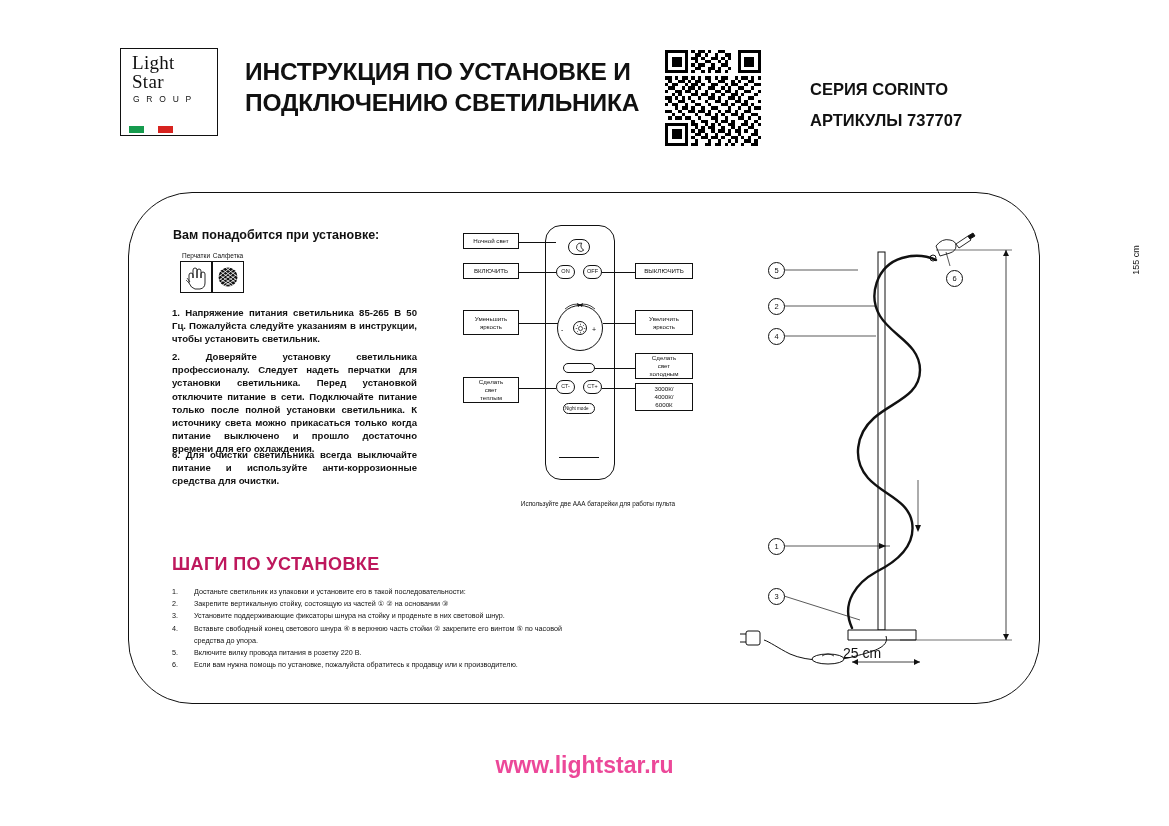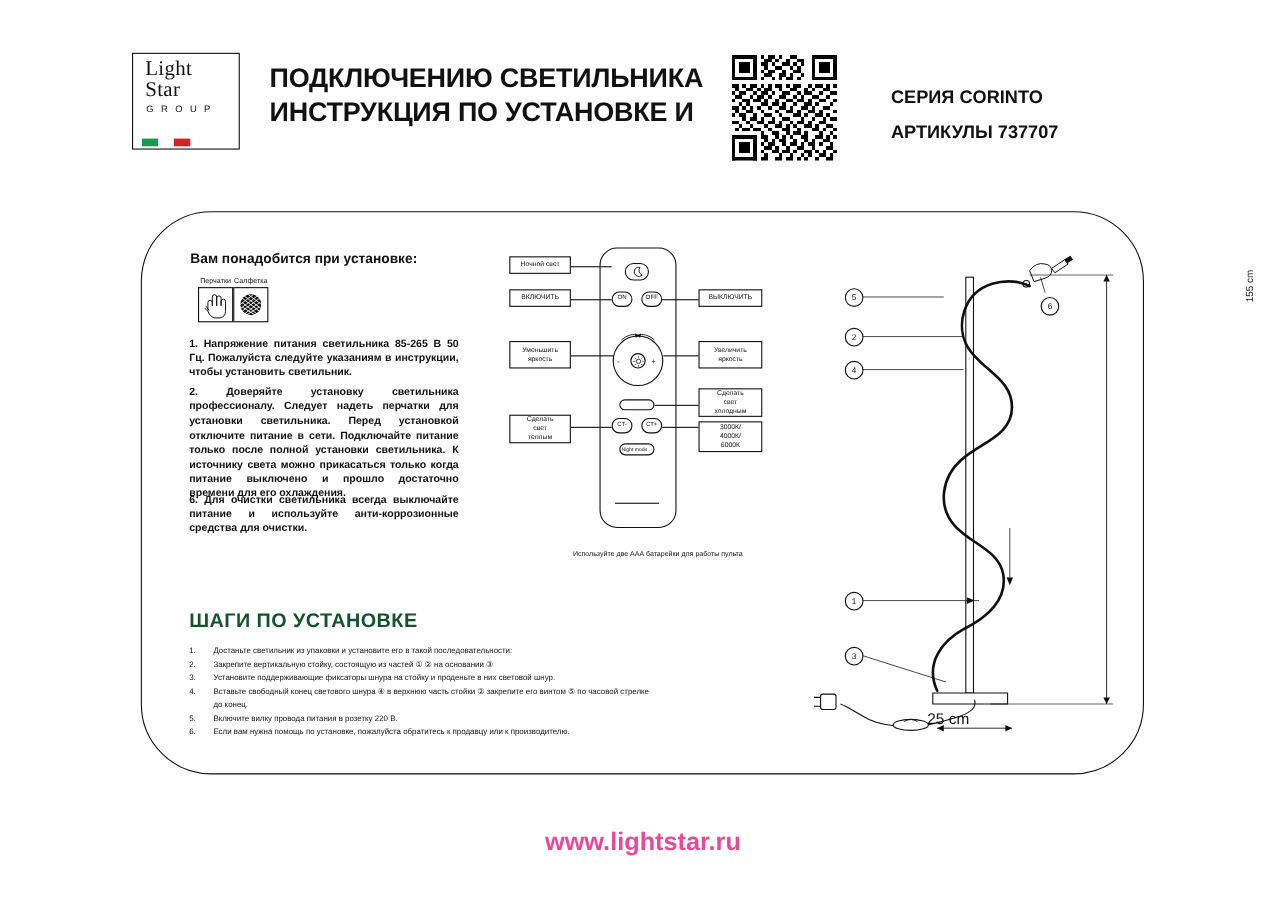--- a/index.html
+++ b/index.html
@@ -164,21 +164,21 @@
   .p2 { top: 350px; }
   .p3 { top: 448px; }
 
   .steps-title {
     position: absolute;
     left: 172px;
     top: 554px;
     font-size: 18px;
     font-weight: bold;
     letter-spacing: .4px;
-    color: #14532d;
+    color: #be185d;
   }
   .steps {
     position: absolute;
     left: 172px;
     top: 586px;
     width: 420px;
     font-size: 7.2px;
     line-height: 12.2px;
     color: #111;
   }
@@ -328,22 +328,22 @@
         <div class="logo-group">G R O U P</div>
       </div>
       <div class="logo-flag">
         <i class="flag-g"></i>
           <i class="flag-w"></i>
           <i class="flag-r"></i>
       </div>
     </div>
 
     <div class="title">
+      <div>ИНСТРУКЦИЯ ПО УСТАНОВКЕ И</div>
       <div>ПОДКЛЮЧЕНИЮ СВЕТИЛЬНИКА</div>
-      <div>ИНСТРУКЦИЯ ПО УСТАНОВКЕ И</div>
     </div>
 
     <div class="qr">
       <svg width="96" height="96" viewBox="0 0 29 29" shape-rendering="crispEdges">
         <rect width="29" height="29" fill="#fff"></rect>
         <g fill="#000">
           <rect x="0" y="0" width="7" height="1"></rect>
             <rect x="0" y="6" width="7" height="1"></rect>
           <rect x="0" y="0" width="1" height="7"></rect>
             <rect x="6" y="0" width="1" height="7"></rect>
@@ -619,21 +619,21 @@
     <div class="step-row">
       <span class="step-num">2.</span>
       <span class="step-txt">Закрепите вертикальную стойку, состоящую из частей ①  ②   на основании ③</span>
     </div>
     <div class="step-row">
       <span class="step-num">3.</span>
       <span class="step-txt">Установите поддерживающие фиксаторы шнура на стойку и проденьте в них световой шнур.</span>
     </div>
     <div class="step-row">
       <span class="step-num">4.</span>
-      <span class="step-txt">Вставьте свободный конец светового шнура ④ в верхнюю часть стойки  ②  закрепите его винтом ⑤ по часовой стрелке до конец.</span>
+      <span class="step-txt">Вставьте свободный конец светового шнура ④ в верхнюю часть стойки  ②  закрепите его винтом ⑤ по часовой средства до упора.</span>
     </div>
     <div class="step-row">
       <span class="step-num">5.</span>
       <span class="step-txt">Включите вилку провода питания в розетку 220 В.</span>
     </div>
     <div class="step-row">
       <span class="step-num">6.</span>
       <span class="step-txt">Если вам нужна помощь по установке, пожалуйста обратитесь к продавцу или к производителю.</span>
     </div>
   </div>

